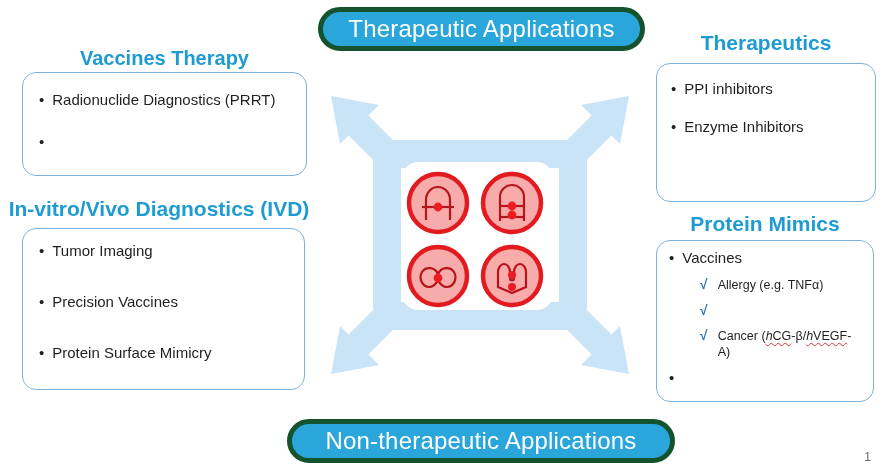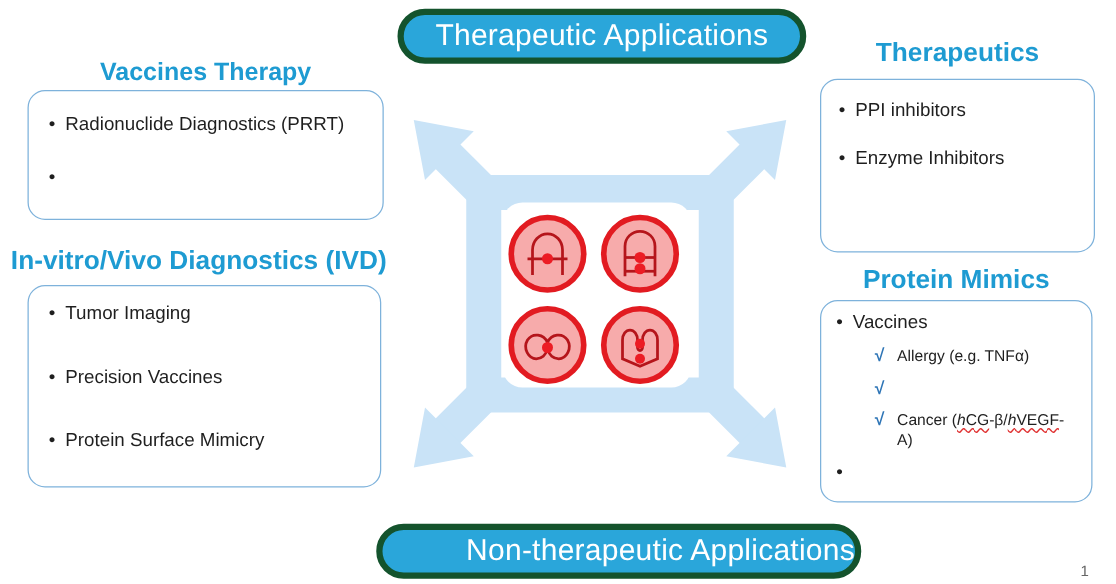--- a/index.html
+++ b/index.html
@@ -44,21 +44,21 @@
 </style>
 </head>
 <body>
 
 <div id="slide">
 
   <div class="pill" style="left:318px;top:7px;width:327px;height:44px;">
     <span>Therapeutic Applications</span>
   </div>
 
-  <div class="pill" style="left:301px;top:419px;width:388px;height:44px;justify-content:flex-end;">
+  <div class="pill" style="left:287px;top:419px;width:388px;height:44px;">
     <span>Non-therapeutic Applications</span>
   </div>
 
   <div class="heading" style="left:22px;top:47px;width:285px;font-size:20px;">Vaccines Therapy</div>
   <div class="box" id="box-tt">
     <div class="item">
       <span class="bullet">•</span>
       <span class="txt"><span>Radionuclide Diagnostics (</span><span class="bold">PRRT</span><span>)</span></span>
     </div>
     <div class="item">

